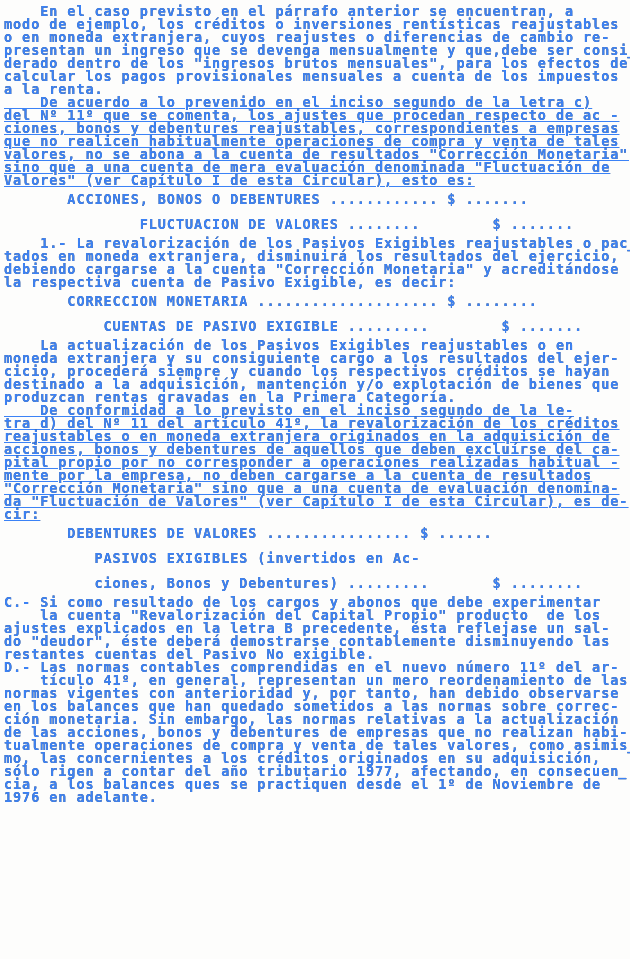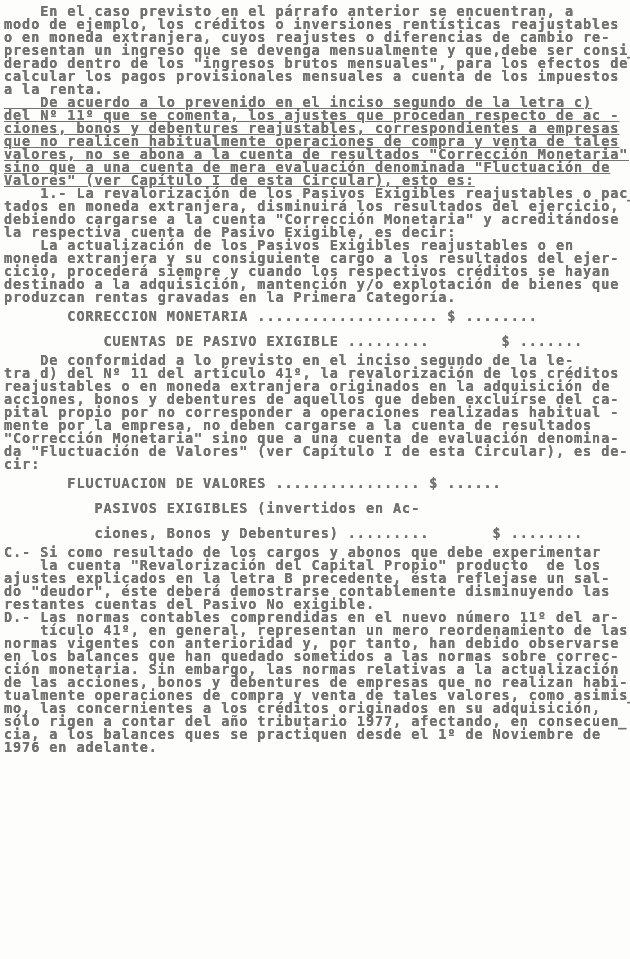--- a/index.html
+++ b/index.html
@@ -2,42 +2,42 @@
 <html><head>
 <meta charset="utf-8">
 <style>
   html,body{margin:0;padding:0;background:#ffffff;}
   .page{
     position:relative;
     width:630px;
     height:959px;
     box-sizing:border-box;
     background:#fdfdfc;
-    color:#737373;
+    color:#3b82f6;
     padding:5px 0 0 4px;
     overflow:hidden;
   }
   pre.blk{
     margin:0;
     font-family:"DejaVu Sans Mono",monospace;
     font-size:13.5px;
     font-weight:700;
     line-height:13px;
     letter-spacing:0.92px;
     white-space:pre;
     text-shadow:0 0 0.5px rgba(20,20,20,0.75);
   }
   pre.ledger{line-height:25px;}
   .b1{margin-top:0;}
   .b2{margin-top:17px;text-decoration:underline;}
   .b3{margin-top:20px;}
   .b4{margin-top:16px;}
   .b5{margin-top:10px;}
   .b6{margin-top:11px;}
-  .b7{margin-top:13px;}
+  .b7{margin-top:13px;text-decoration:underline;}
   .b8{margin-top:24px;}
   .b9{margin-top:0;}
   .b10{margin-top:18px;}
 </style>
 </head>
 <body>
 
 <div class="page">
   <pre class="blk b1">    En el caso previsto en el párrafo anterior se encuentran, a
 modo de ejemplo, los créditos o inversiones rentísticas reajustables
@@ -46,41 +46,43 @@
 derado dentro de los "ingresos brutos mensuales", para los efectos de
 calcular los pagos provisionales mensuales a cuenta de los impuestos
 a la renta.</pre>
   <pre class="blk b2">    De acuerdo a lo prevenido en el inciso segundo de la letra c)
 del Nº 11º que se comenta, los ajustes que procedan respecto de ac -
 ciones, bonos y debentures reajustables, correspondientes a empresas
 que no realicen habitualmente operaciones de compra y venta de tales
 valores, no se abona a la cuenta de resultados "Corrección Monetaria",
 sino que a una cuenta de mera evaluación denominada "Fluctuación de
 Valores" (ver Capítulo I de esta Circular), esto es:</pre>
+  <pre class="blk ledger b3">       ACCIONES, BONOS O DEBENTURES ............ $ .......
+               FLUCTUACION DE VALORES ........        $ .......</pre>
   <pre class="blk b4">    1.- La revalorización de los Pasivos Exigibles reajustables o pac̲
 tados en moneda extranjera, disminuirá los resultados del ejercicio,
 debiendo cargarse a la cuenta "Corrección Monetaria" y acreditándose
 la respectiva cuenta de Pasivo Exigible, es decir:</pre>
+  <pre class="blk ledger b5">       CORRECCION MONETARIA .................... $ ........
+           CUENTAS DE PASIVO EXIGIBLE .........        $ .......</pre>
   <pre class="blk b6">    La actualización de los Pasivos Exigibles reajustables o en
 moneda extranjera y su consiguiente cargo a los resultados del ejer-
 cicio, procederá siempre y cuando los respectivos créditos se hayan
 destinado a la adquisición, mantención y/o explotación de bienes que
 produzcan rentas gravadas en la Primera Categoría.</pre>
-  <pre class="blk ledger b5">       CORRECCION MONETARIA .................... $ ........
-           CUENTAS DE PASIVO EXIGIBLE .........        $ .......</pre>
   <pre class="blk b7">    De conformidad a lo previsto en el inciso segundo de la le-
 tra d) del Nº 11 del artículo 41º, la revalorización de los créditos
 reajustables o en moneda extranjera originados en la adquisición de
 acciones, bonos y debentures de aquellos que deben excluírse del ca-
 pital propio por no corresponder a operaciones realizadas habitual -
 mente por la empresa, no deben cargarse a la cuenta de resultados
 "Corrección Monetaria" sino que a una cuenta de evaluación denomina-
 da "Fluctuación de Valores" (ver Capítulo I de esta Circular), es de-
 cir:</pre>
-  <pre class="blk ledger b8">       FLUCTUACION DE VALORES ................ $ ......
+  <pre class="blk ledger b8">       DEBENTURES DE VALORES ................ $ ......
           PASIVOS EXIGIBLES (invertidos en Ac-
           ciones, Bonos y Debentures) .........       $ ........</pre>
   <pre class="blk b9">C.- Si como resultado de los cargos y abonos que debe experimentar
     la cuenta "Revalorización del Capital Propio" producto  de los
 ajustes explicados en la letra B precedente, ésta reflejase un sal-
 do "deudor", éste deberá demostrarse contablemente disminuyendo las
 restantes cuentas del Pasivo No exigible.</pre>
   <pre class="blk b10">D.- Las normas contables comprendidas en el nuevo número 11º del ar-
     tículo 41º, en general, representan un mero reordenamiento de las
 normas vigentes con anterioridad y, por tanto, han debido observarse

